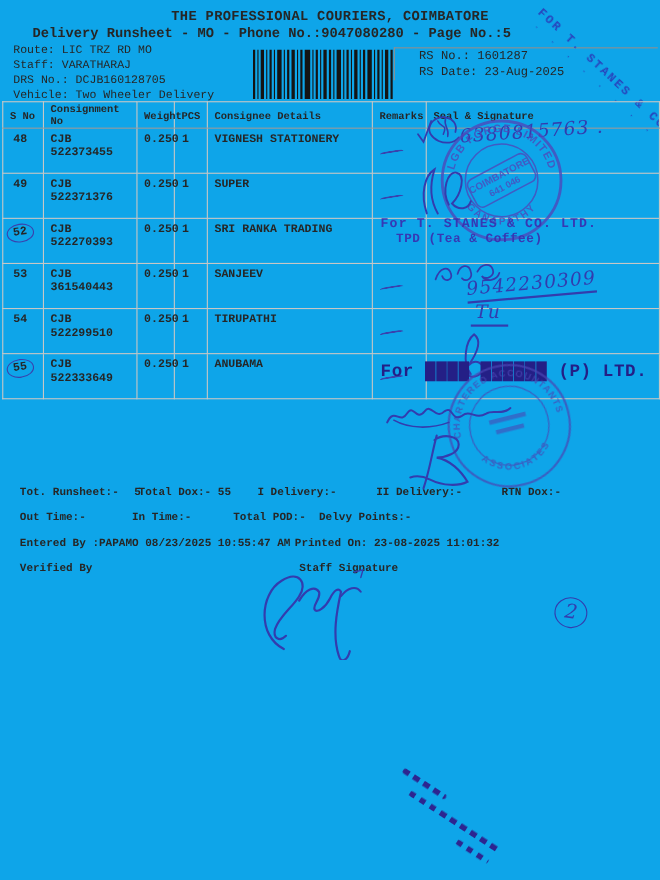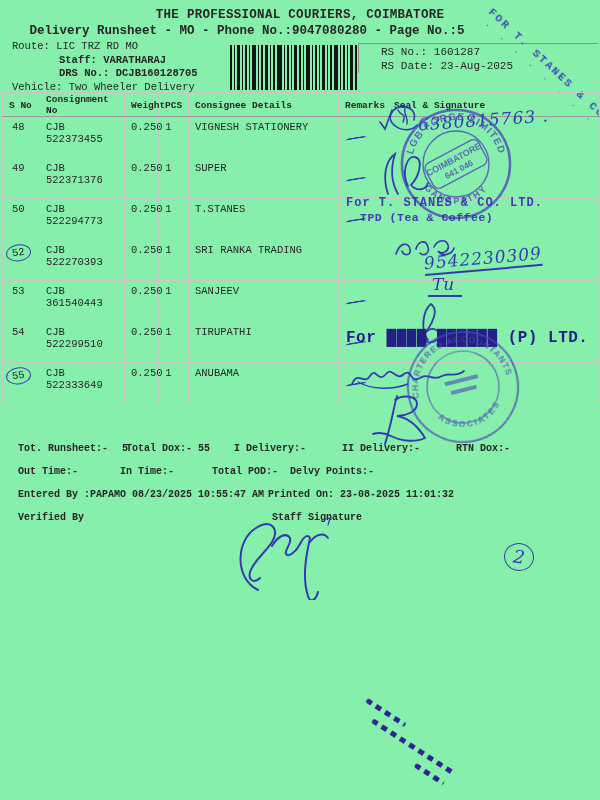--- a/index.html
+++ b/index.html
@@ -1,49 +1,49 @@
 <!DOCTYPE html>
 <html><head>
 <meta charset="utf-8">
 <style>
   * { margin:0; padding:0; box-sizing:border-box; }
   html,body { background:#e9e9e7; }
   #doc {
     position:relative; width:600px; height:800px; margin:0 auto;
-    background:#86efac; overflow:hidden;
+    background:#0ea5e9; overflow:hidden;
     font-family:"Liberation Mono","DejaVu Sans Mono",monospace;
     color:#262626;
   }
   .hand { font-family:"DejaVu Serif",serif; font-style:italic; color:#333cae; }
   .abs { position:absolute; }
 
   
   .title   { top:8px;  left:0; width:600px; text-align:center; font-size:12.5px; font-weight:700; letter-spacing:.3px; }
   .subtitle{ top:24px; left:0; width:494px; text-align:center; font-size:12.5px; font-weight:700; }
   .meta    { top:40px; left:12px; font-size:10.5px; line-height:13.5px; }
-  .meta .b { font-weight:700;margin-left:47px; }
+  .meta .b { font-weight:400; }
   .rsbox   { top:43px; left:358px; width:240px; height:30px;
              border-left:1px solid #8f8f8f; border-top:1px solid #8f8f8f;
              padding:1px 0 0 22px; font-size:11px; line-height:14px; }
   .barcode { top:45px; left:230px; }
 
   
   .stamp-diagonal { top:6px; left:494px; transform:rotate(43deg); transform-origin:0 0;
     color:#2c33b5; opacity:.85; white-space:nowrap; filter:blur(.3px); }
   .stamp-diagonal .l1 { font-size:11px; font-weight:700; letter-spacing:2px; }
   .stamp-diagonal .l2 { font-size:8px; letter-spacing:5px; margin-top:2px; margin-left:6px; }
 
   
   table.runsheet { position:absolute; top:92px; left:2px; width:597px;
     border-collapse:collapse; table-layout:fixed;
     border-top:1.5px solid #8a8a8a; border-bottom:1.5px solid #8a8a8a; }
   table.runsheet th, table.runsheet td { border:1px solid #c7c7c5; }
   table.runsheet th { height:15px; font-size:9.5px; font-weight:700; text-align:left;
     padding:1px 0 0 6px; border-bottom:1px solid #9a9a9a; }
-  table.runsheet td { height:41px; vertical-align:top; font-size:10.5px; font-weight:400;
+  table.runsheet td { height:41px; vertical-align:top; font-size:10.5px; font-weight:700;
     padding:4px 16px 0 6px; }
   td.ctr { text-align:center; padding-left:0; }
   .sno { display:inline-block; padding:0 3px; }
   .sno.circled { border:1.6px solid #3a41ad; border-radius:50%;
     transform:rotate(-8deg) translateX(-3px); padding:1px 5px 2px 5px; }
   .dash { visibility:hidden; display:block; width:22px; margin:16px 4px 0 auto;
     border-top:2px solid #3a41ad; border-radius:100% 100% 0 0/300% 300% 0 0;
     transform:rotate(-9deg); }
   .dash.show { visibility:visible; }
 
@@ -176,31 +176,20 @@
       <td>CJB 522371376</td>
       <td class="ctr">0.250</td>
       <td class="ctr">1</td>
       <td>SUPER</td>
       <td>
             <span class="dash show"></span>
           </td>
       <td></td>
     </tr>
         <tr>
-      <td><span class="sno">50</span></td>
-      <td>CJB 522294773</td>
-      <td class="ctr">0.250</td>
-      <td class="ctr">1</td>
-      <td>T.STANES</td>
-      <td>
-            <span class="dash show"></span>
-          </td>
-      <td></td>
-    </tr>
-        <tr>
       <td><span class="sno circled">52</span></td>
       <td>CJB 522270393</td>
       <td class="ctr">0.250</td>
       <td class="ctr">1</td>
       <td>SRI RANKA TRADING</td>
       <td>
             <span class="dash"></span>
           </td>
       <td></td>
     </tr>

